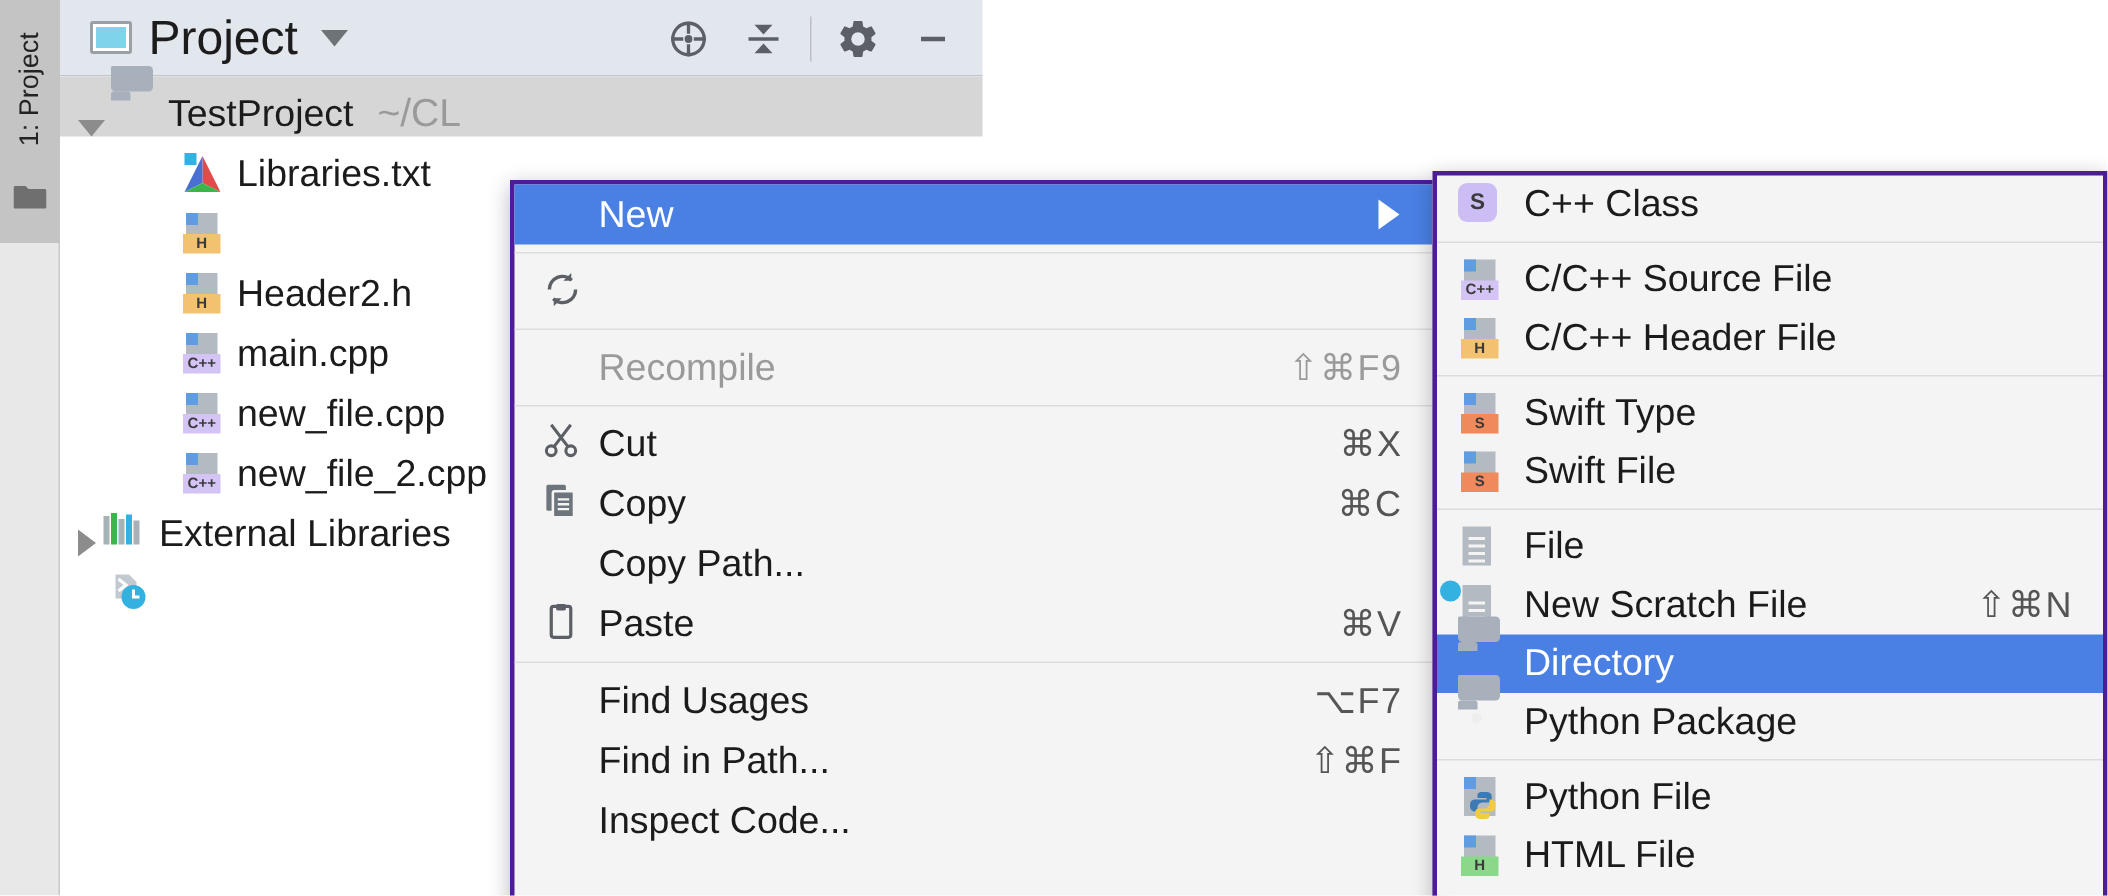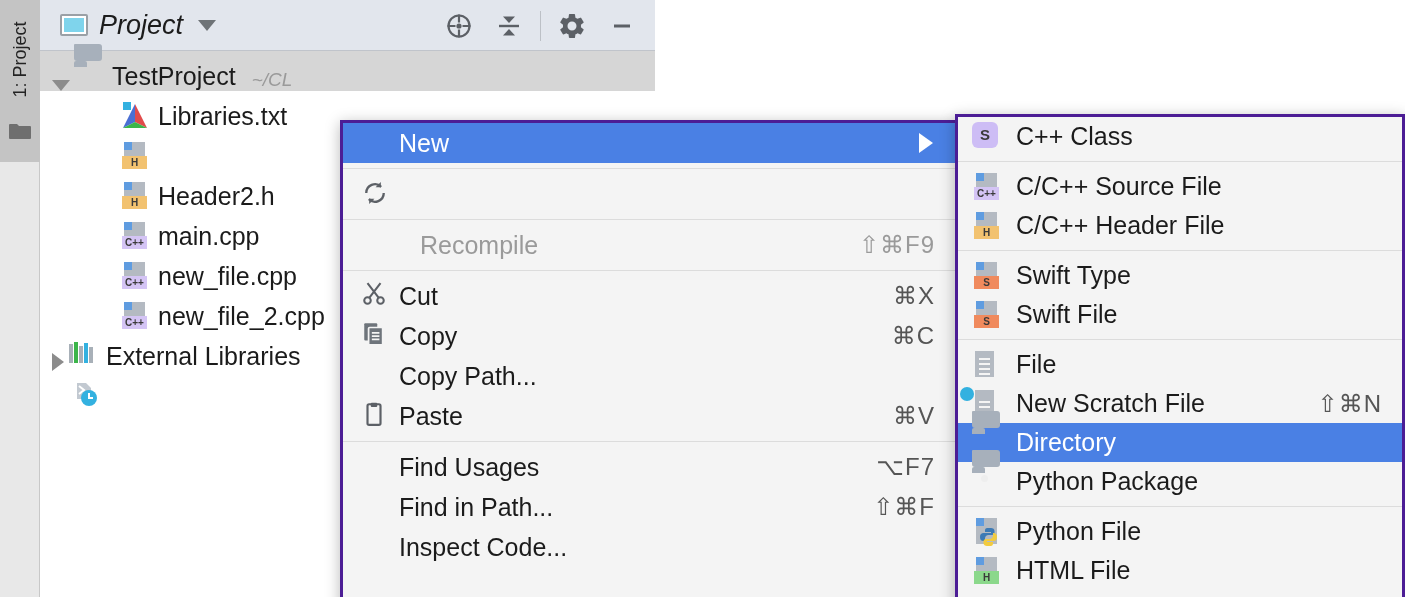--- a/index.html
+++ b/index.html
@@ -40,21 +40,21 @@
 
   
   .tw { position: absolute; left: 40px; top: 0; width: 615px; height: 597px; background: #ffffff; }
   .tw-header {
     position: absolute; left: 0; top: 0; width: 615px; height: 51px;
     background: #e2e6ed;
     border-bottom: 1px solid #c0c4cb;
     display: flex; align-items: center;
   }
   .tw-title-box { display: flex; align-items: center; padding-left: 20px; gap: 11px; }
-  .tw-title { font-size: 27px; color: #1c1c1c; font-style: italic; }
+  .tw-title { font-size: 32px; color: #1c1c1c; }
   .tw-icon-proj {
     width: 28px; height: 22px; border: 2px solid #9aa0a6; border-radius: 2px;
     background: #7fd4ec; box-shadow: inset 0 0 0 2px #fff;
   }
   .caret-down {
     width: 0; height: 0;
     border-left: 9px solid transparent; border-right: 9px solid transparent;
     border-top: 11px solid #6e7377;
     margin-left: 4px;
   }
@@ -77,21 +77,21 @@
     border-left: 9px solid transparent; border-right: 9px solid transparent;
     border-top: 11px solid #8c8c8c;
   }
   .tree-arrow.right {
     border-top: 9px solid transparent; border-bottom: 9px solid transparent;
     border-left: 12px solid #8c8c8c; border-right: 0;
   }
   .tree-arrow.hidden { visibility: hidden; }
   .tree-ico { width: 30px; height: 30px; margin-right: 8px; flex: 0 0 auto; position: relative; }
   .tree-label { }
-  .tree-path { color: #9a9a9a; font-size: 19px; margin-left: 16px; font-style: italic; }
+  .tree-path { color: #9a9a9a; font-size: 26px; margin-left: 16px; }
 
   
   .fi { position: relative; width: 30px; height: 30px; }
   .fi .page {
     position: absolute; left: 4px; top: 1px; width: 21px; height: 16px;
     background: #b4bac2;
   }
   .fi .corner {
     position: absolute; left: 4px; top: 1px; width: 8px; height: 8px;
     background: #5f9ce0;
@@ -125,21 +125,21 @@
     font-size: 25px; color: #1b1b1b; margin-top: 48px;
   }
   #main-menu { left: 340px; top: 72px; width: 618px; height: 519px; }
   #sub-menu   { left: 955px; top: 66px; width: 450px; height: 531px; }
 
   .mi {
     position: relative; height: 40px; display: flex; align-items: center;
     padding-left: 18px; white-space: nowrap;
   }
   .mi.hl { background: #4a80e4; color: #ffffff; }
-  .mi.disabled { color: #9a9a9a; gap: 21px; }
+  .mi.disabled { color: #9a9a9a; }
   .mi-ico { width: 34px; height: 30px; flex: 0 0 auto; position: relative; margin-right: 4px; }
   .mi-label { flex: 1 1 auto; }
   .mi-shortcut { color: #555; font-size: 24px; padding-right: 20px; letter-spacing: 1px; }
   .mi.disabled .mi-shortcut { color: #9a9a9a; }
   .mi-arrow {
     width: 0; height: 0; margin-right: 22px;
     border-top: 10px solid transparent; border-bottom: 10px solid transparent;
     border-left: 14px solid #ffffff;
   }
   .msep { height: 1px; background: #dcdcdc; margin: 5px 0; }

